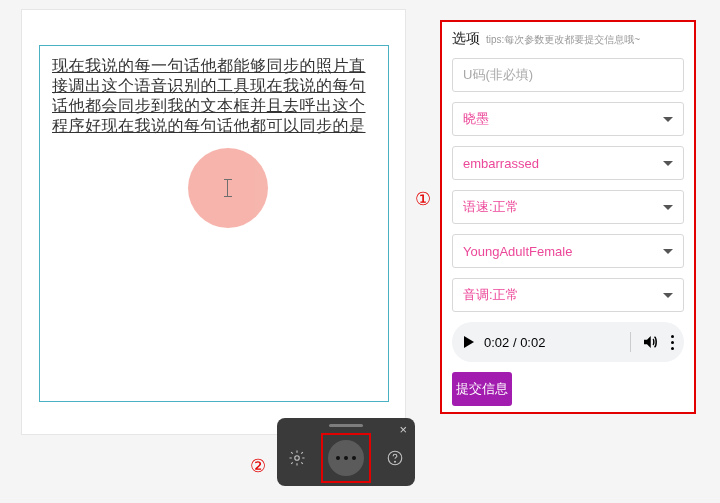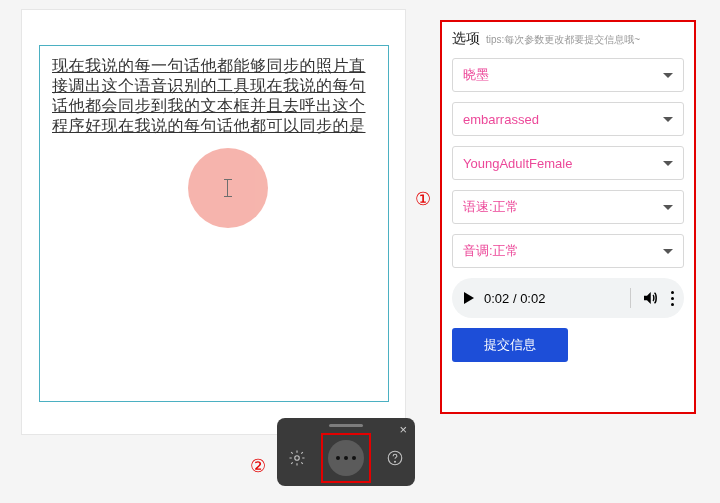--- a/index.html
+++ b/index.html
@@ -19,21 +19,21 @@
   .field.input{color:#a8a8a8;}
   .chev{width:0;height:0;border-left:5px solid transparent;border-right:5px solid transparent;border-top:5px solid #555;}
   .audio{width:100%;height:40px;border-radius:20px;background:#f1f3f4;display:flex;align-items:center;padding:5px 8px;color:#000;margin-bottom:10px;}
   .audio .play{width:0;height:0;border-top:6px solid transparent;border-bottom:6px solid transparent;border-left:10px solid #000;margin:0 10px 0 4px;}
   .audio .time{font-size:13px;margin-right:auto;}
   .audio .vsep{width:1px;height:20px;background:#ccc;margin:0 10px;}
   .audio .vol{display:flex;align-items:center;gap:1px;}
   .audio .vol svg{width:18px;height:18px;}
   .audio .dots{display:flex;flex-direction:column;gap:3px;margin-left:12px;margin-right:2px;}
   .audio .dots span{width:3px;height:3px;background:#000;border-radius:50%;}
-  .submit{background:#1d4ed8;color:#fff;border:none;border-radius:3px;padding:8px 32px;font-size:13px;cursor:pointer;}
+  .submit{background:#a21caf;color:#fff;border:none;border-radius:3px;padding:8px 4px;font-size:13px;cursor:pointer;}
   .callout{position:absolute;color:#e30000;font-size:18px;}
   .callout-1{left:415px;top:188px;}
   .callout-2{left:250px;top:455px;}
   .toolbar{position:absolute;left:277px;top:418px;width:138px;height:68px;background:#3a3a3a;border-radius:8px;color:#c2c2c2;}
   .toolbar .handle{position:absolute;top:6px;left:50%;transform:translateX(-50%);width:34px;height:3px;background:#7d7d7d;border-radius:2px;}
   .toolbar .close{position:absolute;top:4px;right:8px;font-size:13px;color:#cfcfcf;cursor:pointer;}
   .toolbar-row{position:absolute;bottom:6px;left:0;right:0;display:flex;align-items:center;justify-content:space-around;height:44px;}
   .toolbar-row .tb-btn{width:30px;height:30px;display:flex;align-items:center;justify-content:center;}
   .more-wrap{width:50px;height:50px;border:2px solid #e30000;display:flex;align-items:center;justify-content:center;}
   .more-btn{width:36px;height:36px;border-radius:50%;background:#5b5b5b;display:flex;align-items:center;justify-content:center;gap:4px;}
@@ -50,34 +50,37 @@
   <div class="cursor-bubble">
     <div class="ibeam"></div>
   </div>
 </div>
 
 <div class="right-pane">
   <div class="opt-header">
     <span>选项</span>
     <span class="tips">tips:每次参数更改都要提交信息哦~</span>
   </div>
+  <div class="field input">
+    <span>U码(非必填)</span>
+  </div>
   <div class="field">
     <span>晓墨</span>
     <span class="chev"></span>
   </div>
   <div class="field">
     <span>embarrassed</span>
     <span class="chev"></span>
   </div>
   <div class="field">
-    <span>YoungAdultFemale</span>
+    <span>语速:正常</span>
     <span class="chev"></span>
   </div>
   <div class="field">
-    <span>语速:正常</span>
+    <span>YoungAdultFemale</span>
     <span class="chev"></span>
   </div>
   <div class="field">
     <span>音调:正常</span>
     <span class="chev"></span>
   </div>
   <div class="audio">
     <div class="play"></div>
     <div class="time">0:02 / 0:02</div>
     <div class="vsep"></div>

